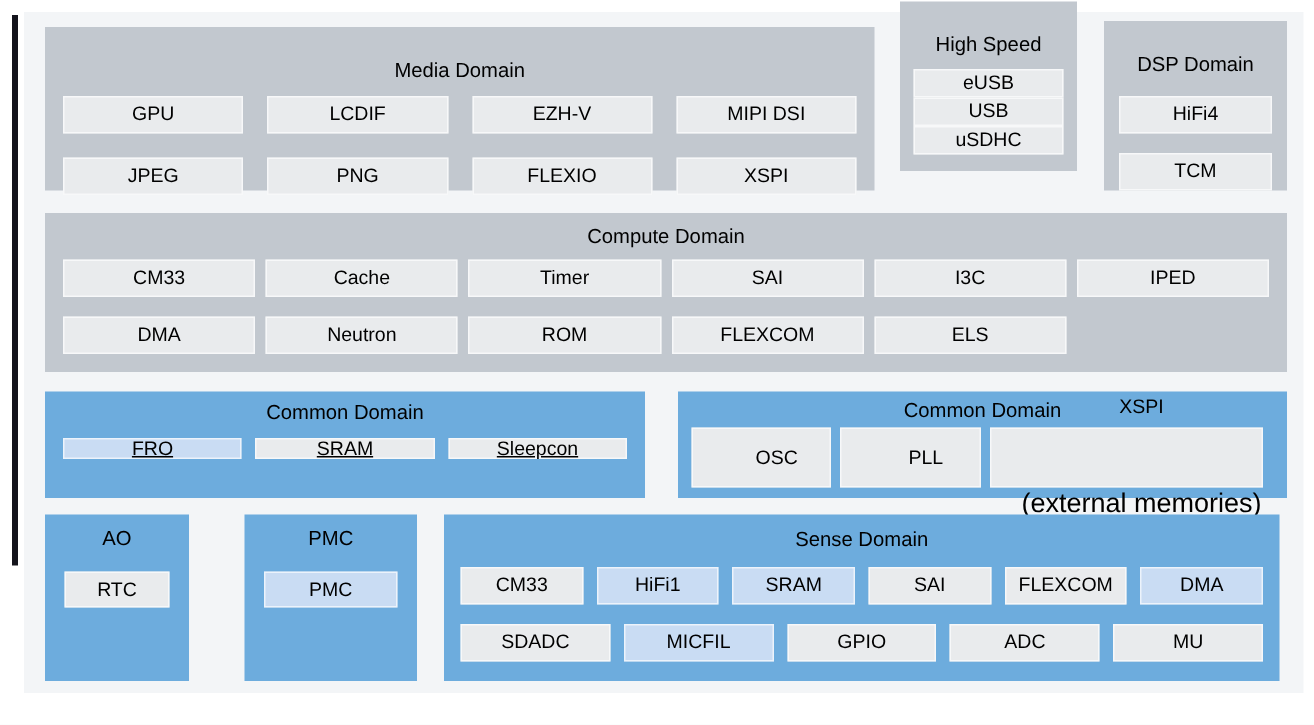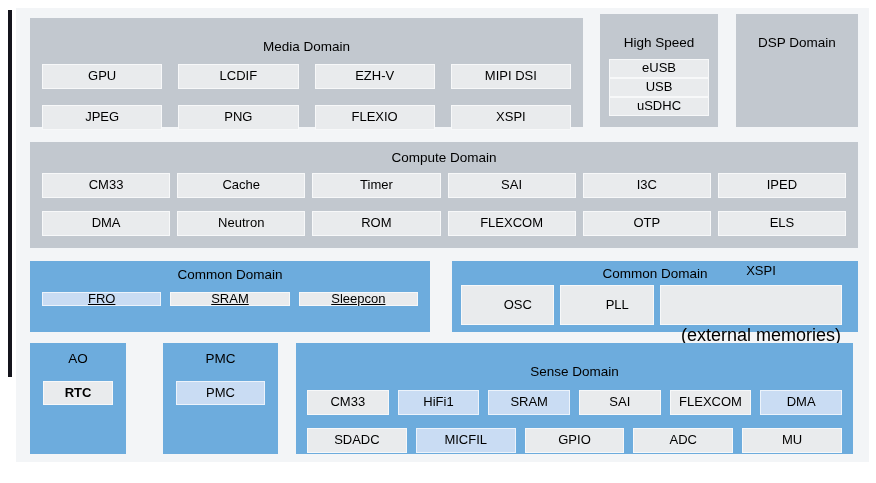--- a/index.html
+++ b/index.html
@@ -36,21 +36,21 @@
   .block.hl{background:var(--block-blue);}
   .block .sub{font-size:18px;margin-top:48px;}
   .block.twoline{flex-direction:column;}
 
   
   .media{left:30px;top:18px;width:553px;height:109px;}
   .media .grid{grid-template-columns:repeat(4,1fr);column-gap:6px;row-gap:13px;margin:8px 12px 0 12px;gap:16px;}
   .media .block{height:25px;}
 
   
-  .highspeed{left:600px;top:14px;width:118px;height:113px;}
+  .highspeed{left:600px;top:1px;width:118px;height:113px;}
   .highspeed .stack{display:flex;flex-direction:column;gap:0;margin:7px 9px 0 9px;}
   .highspeed .block{height:19px;}
 
   
   .dsp{left:736px;top:14px;width:122px;height:113px;}
   .dsp .stack{display:flex;flex-direction:column;gap:13px;margin:12px 10px 0 10px;}
   .dsp .block{height:25px;}
 
   
   .compute{left:30px;top:142px;width:828px;height:106px;}
@@ -66,30 +66,30 @@
 
   
   .commonR{left:452px;top:261px;width:406px;height:71px;}
   .commonR .ptitle{padding-top:4px;line-height:17px;}
   .commonR .grid{grid-template-columns:1fr 1fr 1.45fr;column-gap:6px;margin:3px 16px 0 9px;}
   .commonR .block{height:40px;padding-left:20px;}
 
   
   .ao{left:30px;top:343px;width:96px;height:111px;}
   .ao .ptitle{padding-top:7px;}
-  .ao .block{height:24px;margin:13px 13px 0 13px;font-weight:bold;}
+  .ao .block{height:24px;margin:13px 13px 0 13px;}
 
   
   .pmc{left:163px;top:343px;width:115px;height:111px;}
   .pmc .ptitle{padding-top:7px;}
   .pmc .block{height:24px;margin:13px 13px 0 13px;}
 
   
   .sense{left:296px;top:343px;width:557px;height:111px;}
-  .sense .ptitle{padding-top:20px;}
+  .sense .ptitle{padding-top:8px;}
   .sense .grid.row1{grid-template-columns:repeat(6,1fr);column-gap:9px;margin:9px 11px 0 11px;}
   .sense .grid.row2{grid-template-columns:repeat(5,1fr);column-gap:9px;margin:13px 11px 0 11px;}
   .sense .block{height:25px;}
 </style>
 </head>
 <body>
 
 <div class="stage">
   <div class="canvas-bg"></div>
   <div class="change-bar"></div>
@@ -112,36 +112,39 @@
     <div class="ptitle">High Speed</div>
     <div class="stack">
       <div class="block">eUSB</div>
       <div class="block">USB</div>
       <div class="block">uSDHC</div>
     </div>
   </section>
 
   <section class="panel gray dsp">
     <div class="ptitle">DSP Domain</div>
+    <div class="stack">
+      <div class="block">HiFi4</div>
+      <div class="block">TCM</div>
+    </div>
   </section>
 
   <section class="panel gray compute">
     <div class="ptitle">Compute Domain</div>
     <div class="grid">
       <div class="block">CM33</div>
       <div class="block">Cache</div>
       <div class="block">Timer</div>
       <div class="block">SAI</div>
       <div class="block">I3C</div>
       <div class="block">IPED</div>
       <div class="block">DMA</div>
       <div class="block">Neutron</div>
       <div class="block">ROM</div>
       <div class="block">FLEXCOM</div>
-      <div class="block">OTP</div>
       <div class="block">ELS</div>
     </div>
   </section>
 
   <section class="panel blue commonL">
     <div class="ptitle">Common Domain</div>
     <div class="grid">
       <div class="block hl">FRO</div>
       <div class="block">SRAM</div>
       <div class="block">Sleepcon</div>

